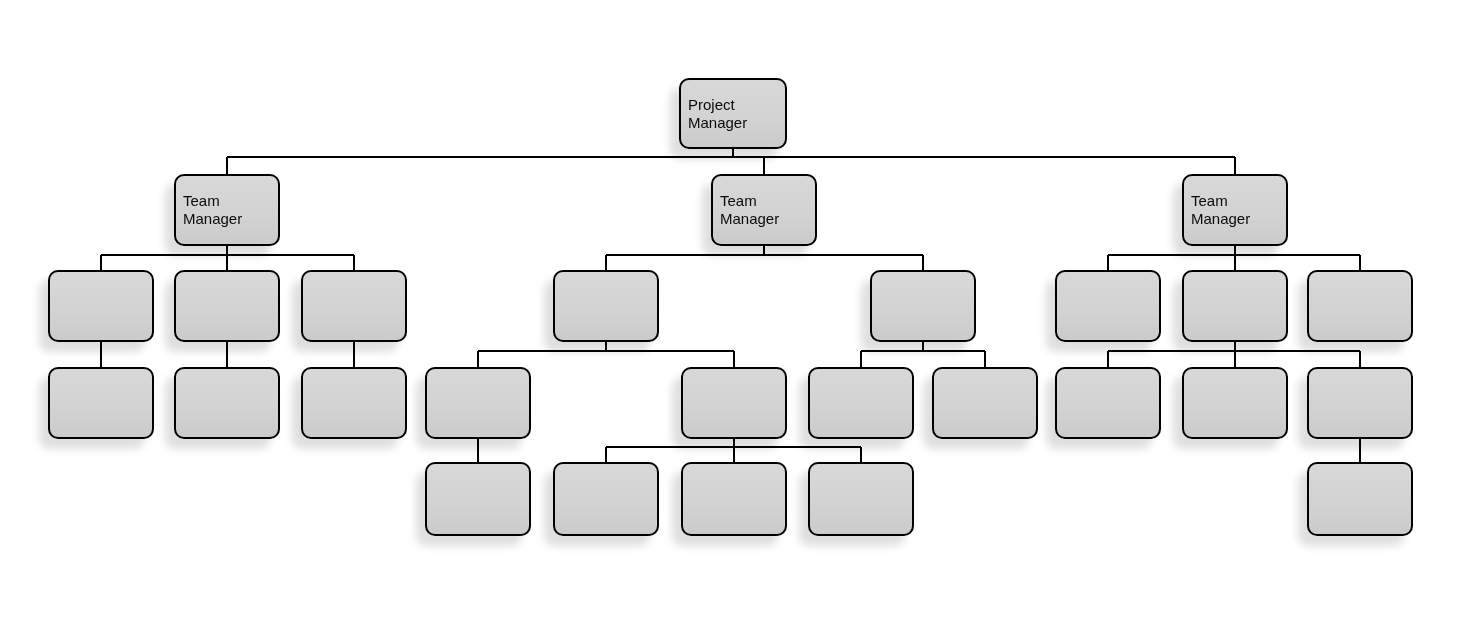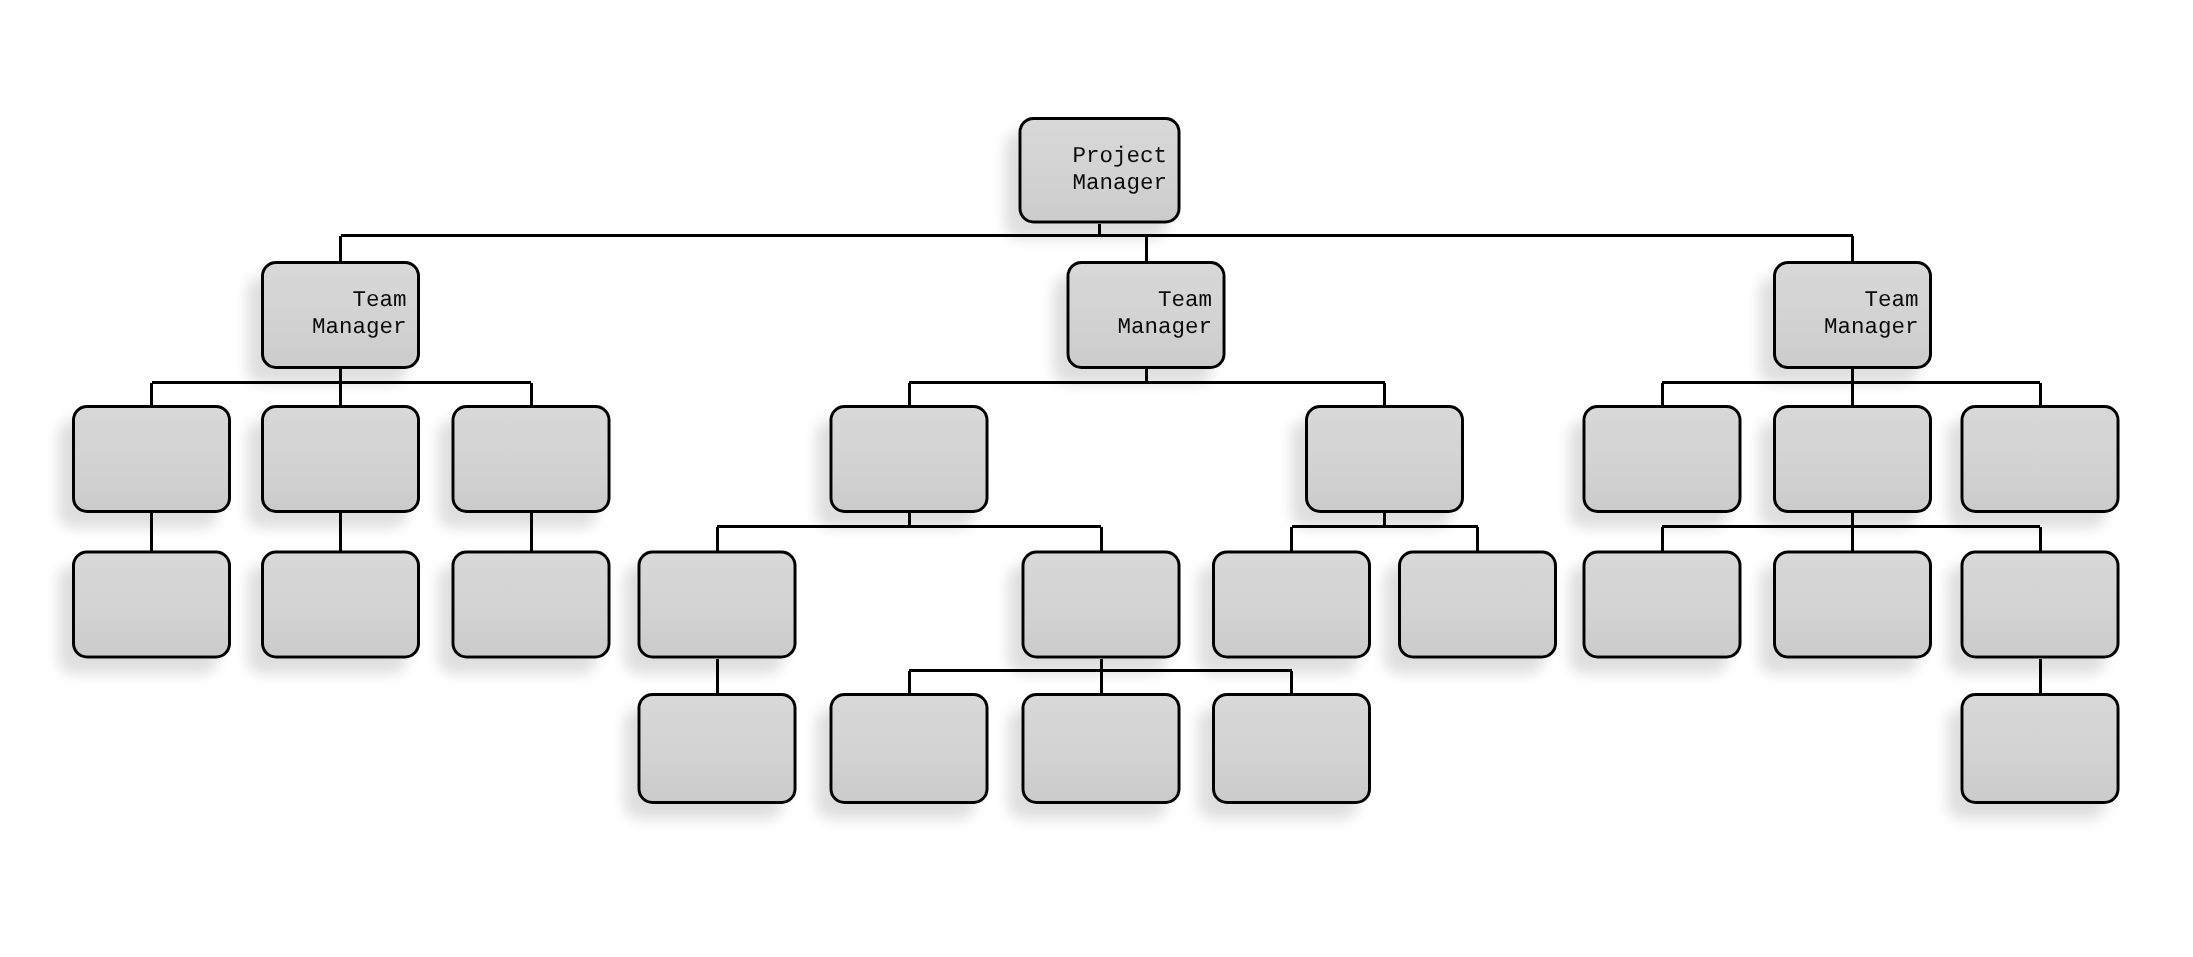--- a/index.html
+++ b/index.html
@@ -29,25 +29,24 @@
     border-radius: 10px;
     background: linear-gradient(180deg, #d8d8d8 0%, #d2d2d2 60%, #cbcbcb 100%);
     box-shadow: -9px 10px 9px rgba(0, 0, 0, 0.13);
     display: flex;
     align-items: center;
     justify-content: center;
   }
   .node .label {
     display: block;
     padding: 0 7px;
-    text-align: right;
+    text-align: left;
     font-size: 15px;
     line-height: 18px;
     color: #0a0a0a;
-    font-family: Liberation Mono, monospace;
   }
 </style>
 </head>
 <body>
 
 <div class="canvas">
 
   <svg class="connectors" width="1462" height="638" viewBox="0 0 1462 638" fill="none" stroke="#000000" stroke-width="2" shape-rendering="crispEdges">
 
     <path d="M733 149 L733 157 M227 157 L1235 157 M227 157 L227 174 M764 157 L764 174 M1235 157 L1235 174"></path>

